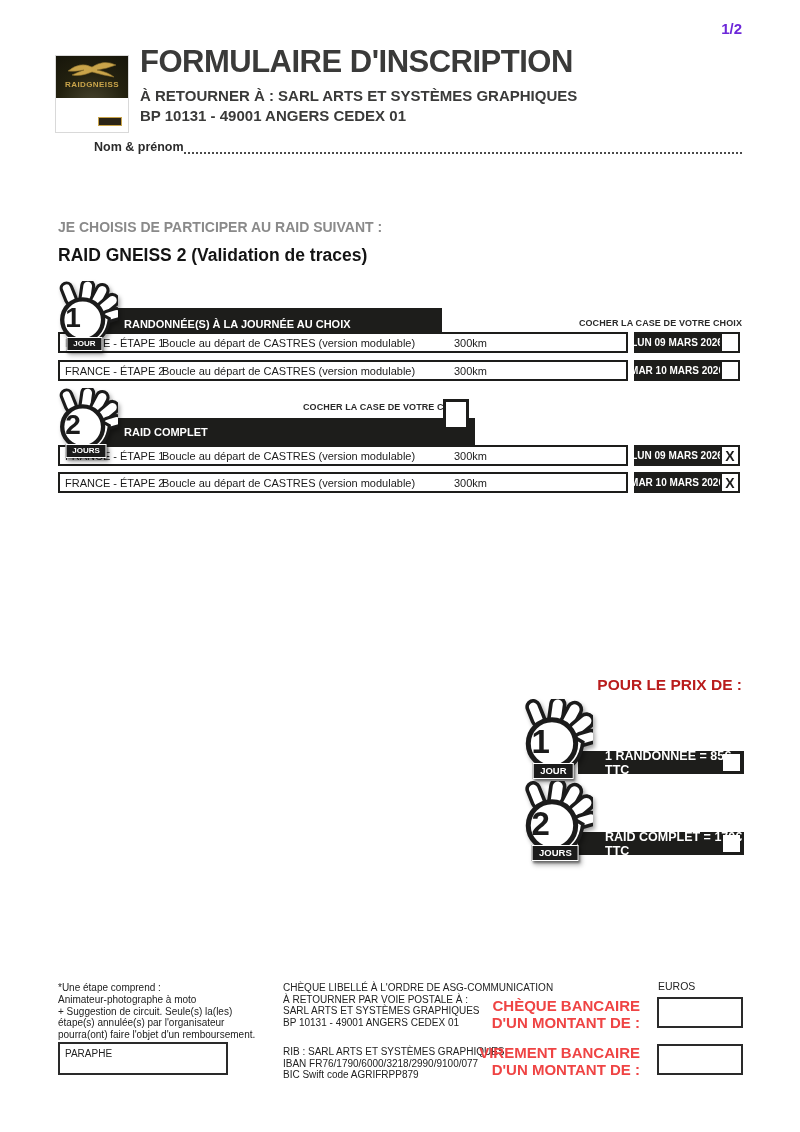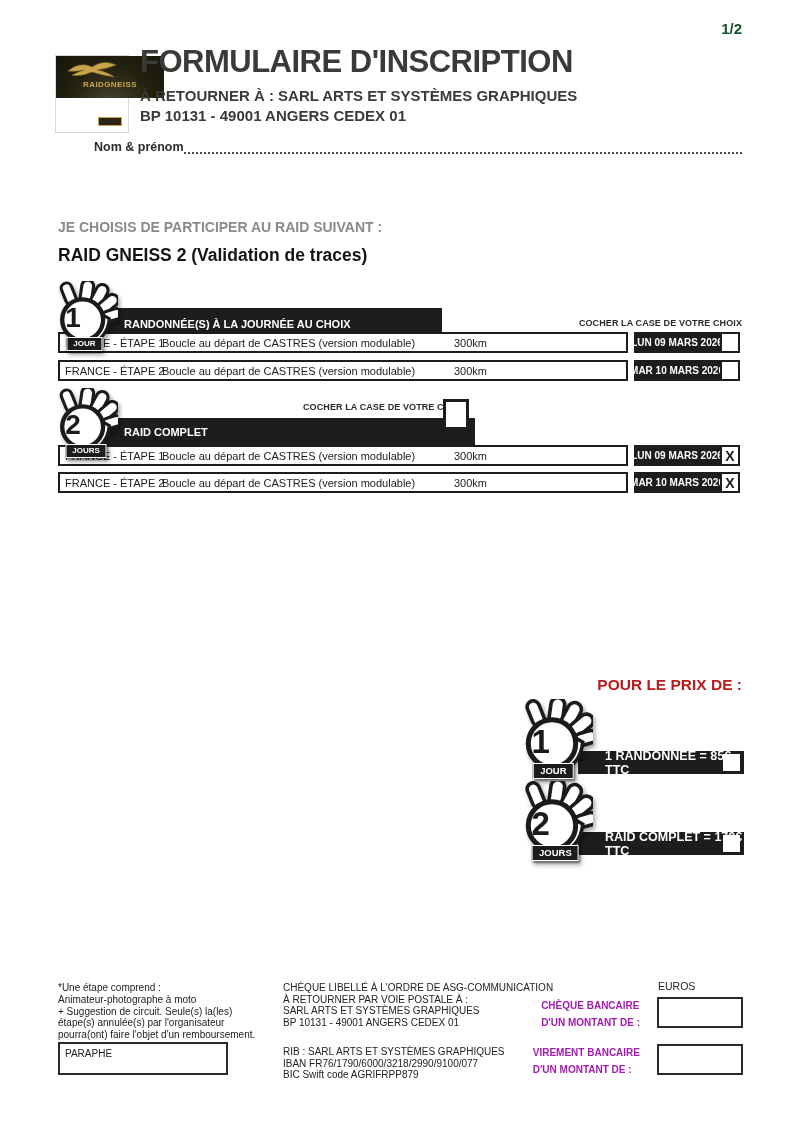--- a/index.html
+++ b/index.html
@@ -1,22 +1,22 @@
 <!DOCTYPE html>
 <html><head>
 <meta charset="utf-8">
 <style>
   html,body{margin:0;padding:0;background:#e8e8e8;}
   #page{position:relative;width:800px;height:1132px;background:#ffffff;margin:0 auto;
         font-family:"Liberation Sans",sans-serif;color:#1b1b1b;overflow:hidden;}
   .abs{position:absolute;}
   
-  .page-num{top:20px;right:58px;font-size:15px;font-weight:bold;color:#14532d;}
+  .page-num{top:20px;right:58px;font-size:15px;font-weight:bold;color:#6d28d9;}
   .logo{left:56px;top:56px;width:72px;height:76px;box-shadow:0 0 0 1px #d9d9d9;}
-  .logo-top{position:absolute;left:0;top:0;width:100%;height:42px;background:radial-gradient(circle at 50% 120%,#4a4630 0%,#23210f 55%,#16150a 100%);padding-left:36px;}
+  .logo-top{position:absolute;left:0;top:0;width:100%;height:42px;background:radial-gradient(circle at 50% 120%,#4a4630 0%,#23210f 55%,#16150a 100%);}
   .logo-brand{position:absolute;left:0;top:24px;width:100%;text-align:center;font-size:8px;font-weight:bold;color:#c9a44a;letter-spacing:.4px;}
   .logo-bird{position:absolute;left:8px;top:3px;width:56px;height:22px;}
   .logo-photo{position:absolute;left:0;top:42px;width:100%;height:34px;
       background:linear-gradient(180deg,#9aa3ac 0%,#8b94998 20%,#7d8a84 35%,#5f6e5b 55%,#7b6a4c 75%,#6a543a 100%);}
   .logo-banner{position:absolute;right:6px;bottom:6px;width:22px;height:7px;background:#2b2417;border:1px solid #c9a44a;}
   .title{left:140px;top:44px;font-size:31px;font-weight:bold;letter-spacing:-.5px;color:#3a3a39;}
   .addr{left:140px;font-size:15px;font-weight:bold;color:#3a3a39;}
   .addr1{top:87px;} .addr2{top:107px;}
   .name-row{left:58px;top:140px;width:684px;display:flex;align-items:flex-end;}
   .name-label{font-size:12.5px;font-weight:bold;color:#2b2b2b;white-space:nowrap;padding-left:36px;}
@@ -58,21 +58,21 @@
   .price-heading{right:58px;top:676px;font-size:15.5px;font-weight:bold;color:#b91c1c;}
   .pbar{left:578px;width:166px;height:23px;font-size:12.5px;padding-left:27px;position:absolute;}
   .pbar1{top:751px;} .pbar2{top:832px;}
   .pcheck{position:absolute;right:4px;top:3px;width:17px;height:17px;background:#fff;}
   
   .note{left:58px;top:982px;font-size:10px;line-height:11.8px;color:#222;}
   .paraphe{left:58px;top:1042px;width:170px;height:33px;border:2px solid #2a2a2a;box-sizing:border-box;}
   .paraphe span{position:absolute;left:5px;top:4px;font-size:10px;color:#222;text-align:center;}
   .pay{left:283px;font-size:10px;line-height:11.6px;color:#222;}
   .pay1{top:982px;} .pay2{top:1046px;}
-  .amt-label{right:160px;font-size:10px;font-weight:bold;line-height:16.5px;color:#a21caf;}
+  .amt-label{right:160px;text-align:right;font-size:15px;font-weight:bold;line-height:16.5px;color:#ef4444;}
   .amt1{top:998px;} .amt2{top:1045px;}
   .euros{left:658px;top:980px;font-size:10.5px;color:#222;}
   .amt-box{left:657px;width:86px;height:31px;border:2px solid #2a2a2a;box-sizing:border-box;background:#fff;}
   .amt-box1{top:997px;} .amt-box2{top:1044px;}
 </style>
 </head>
 <body>
 
 <div id="page">
 

